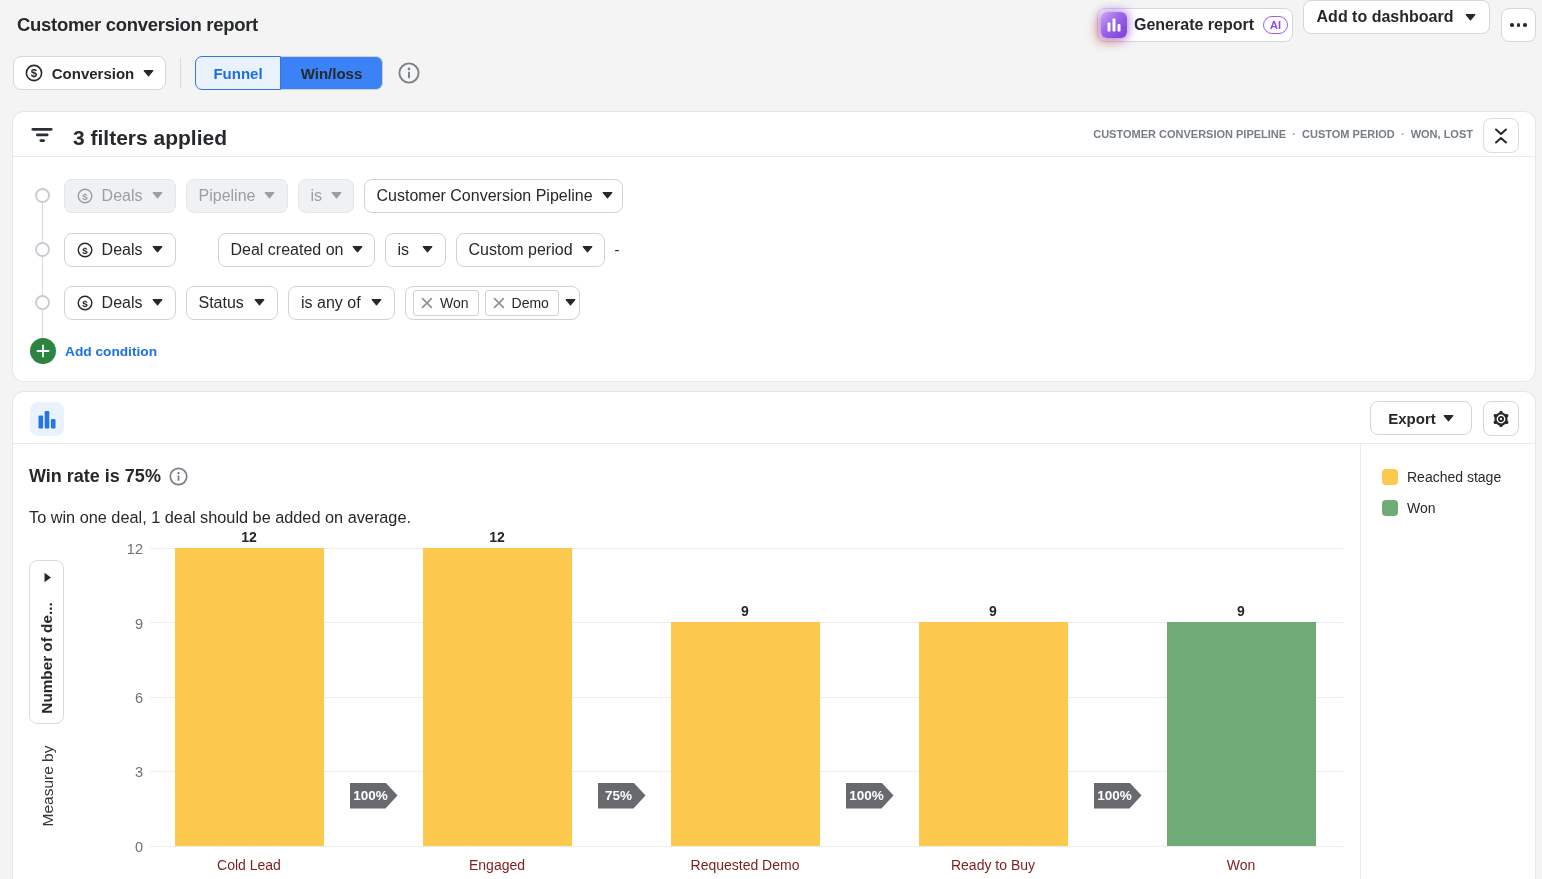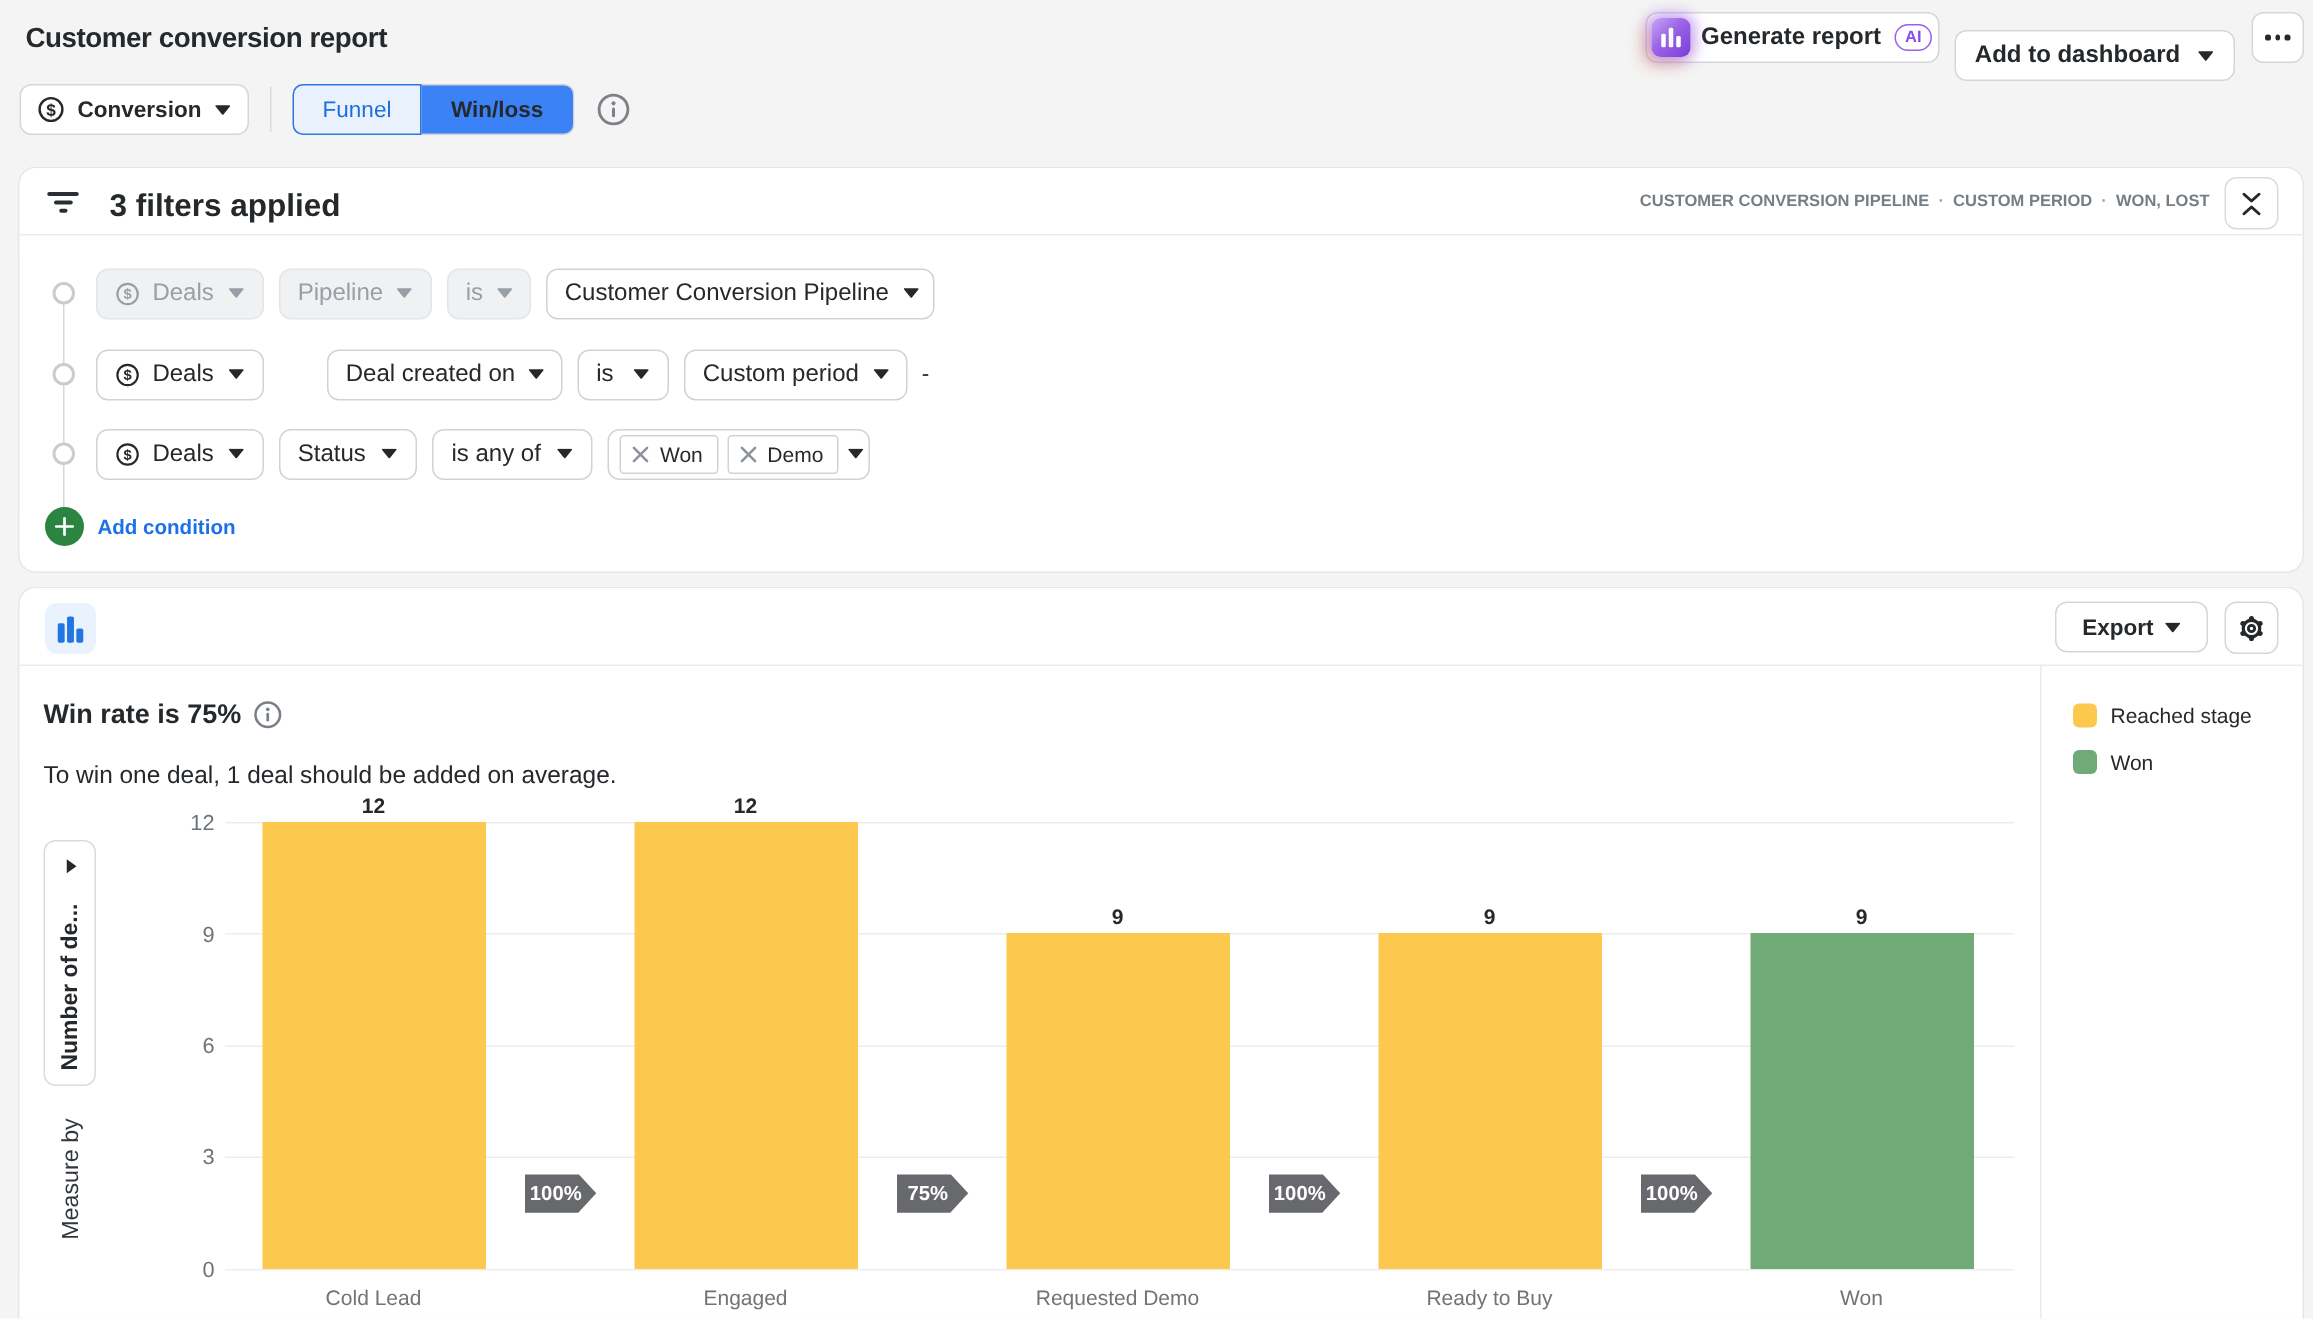--- a/index.html
+++ b/index.html
@@ -35,21 +35,21 @@
   border:2px solid #c9cdd2; background:#fff; z-index:2;
 }
 .chip {
   display:inline-flex; align-items:center; gap:6px; height:26px; padding:0 9px 0 6px;
   border:1px solid #cfd3d7; border-radius:3px; background:#fff; font-size:14px;
 }
 
 .gridline { position:absolute; height:1px; background:#ededef; left:150px; width:1193px; }
 .bar { position:absolute; }
 .ylab { position:absolute; width:30px; text-align:right; font-size:14.5px; color:#6c7278; }
-.xlab { position:absolute; width:200px; text-align:center; font-size:14px; color:#737373; }
+.xlab { position:absolute; width:200px; text-align:center; font-size:14px; color:#7f1d1d; }
 .vlab { position:absolute; width:140px; text-align:center; font-size:14px; font-weight:700; color:#26292c; }
 .arrow {
   position:absolute; width:48px; height:26px; background:#67696c;
   clip-path:polygon(0 0, 36px 0, 48px 13px, 36px 26px, 0 26px);
   color:#fff; font-size:13.5px; font-weight:700;
   display:flex; align-items:center; justify-content:center; padding-right:6px;
 }
 .legend-sw { position:absolute; width:16px; height:16px; border-radius:4px; }
 .vert { position:absolute; transform:rotate(-90deg); white-space:nowrap; }
 </style>
@@ -64,21 +64,21 @@
     <svg style="position:absolute; left:5px; top:5px;" width="16" height="16" viewBox="0 0 16 16">
       <rect x="1.5" y="5.5" width="3" height="9" rx="1" fill="#fff"></rect>
       <rect x="6.5" y="1.5" width="3" height="13" rx="1" fill="#fff"></rect>
       <rect x="11.5" y="7" width="3" height="7.5" rx="1" fill="#fff"></rect>
     </svg>
   </span>
   <span>Generate report</span>
   <span style="margin-left:9px; border:1px solid #9a5ff0; color:#8a4bed; border-radius:10px; font-size:11px; font-weight:700; padding:2px 6px 2px 6px; line-height:12px;">AI</span>
 </div>
 
-<div class="btn" style="left:1303px; top:20px; width:187px; height:34px; gap:12px;">
+<div class="btn" style="left:1303px; top:0; width:187px; height:34px; gap:12px;">
   <span>Add to dashboard</span>
   <span class="caret">
       <svg width="11" height="7" viewBox="0 0 11 7">
         <path d="M1.2 0.7 L9.8 0.7 L5.5 5.9 Z" fill="#26292c" stroke="#26292c" stroke-width="1.2" stroke-linejoin="round"></path>
       </svg>
     </span>
 </div>
 
 <div class="btn" style="left:1501px; top:8px; width:35px; height:34px; gap:3px;">
   <span style="width:3.5px;height:3.5px;border-radius:50%;background:#26292c;"></span>
@@ -95,21 +95,21 @@
   <span class="caret">
       <svg width="11" height="7" viewBox="0 0 11 7">
         <path d="M1.2 0.7 L9.8 0.7 L5.5 5.9 Z" fill="#26292c" stroke="#26292c" stroke-width="1.2" stroke-linejoin="round"></path>
       </svg>
     </span>
 </div>
 
 <div class="abs" style="left:180px; top:58px; width:1px; height:30px; background:#d9dbde;"></div>
 
 <div class="abs" style="left:195px; top:56px; height:34px; display:flex;">
-  <div style="width:86px; height:34px; background:#e9f1fc; border:1.5px solid #2f77dd; border-radius:7px 0 0 7px; display:flex; align-items:center; justify-content:center; font-size:15px; font-weight:400; color:#1d6fdb; z-index:2;">Funnel</div>
+  <div style="width:86px; height:34px; background:#e9f1fc; border:1.5px solid #2f77dd; border-radius:7px 0 0 7px; display:flex; align-items:center; justify-content:center; font-size:15px; font-weight:700; color:#1d6fdb; z-index:2;">Funnel</div>
   <div style="width:102px; height:34px; background:#3b82f6; border:1px solid #cfd3d7; border-left:none; border-radius:0 7px 7px 0; display:flex; align-items:center; justify-content:center; font-size:15px; font-weight:700; color:#26292c;">Win/loss</div>
 </div>
 
 <svg class="abs" style="left:398px; top:62px;" width="22" height="22" viewBox="0 0 22 22">
   <circle cx="11" cy="11" r="9.6" fill="none" stroke="#7b8187" stroke-width="1.9"></circle>
   <circle cx="11" cy="6.9" r="1.35" fill="#7b8187"></circle>
   <rect x="10" y="9.6" width="2" height="6.6" rx="1" fill="#7b8187"></rect>
 </svg>
 
 <div class="card" style="left:12px; top:111px; width:1524px; height:271px;">

